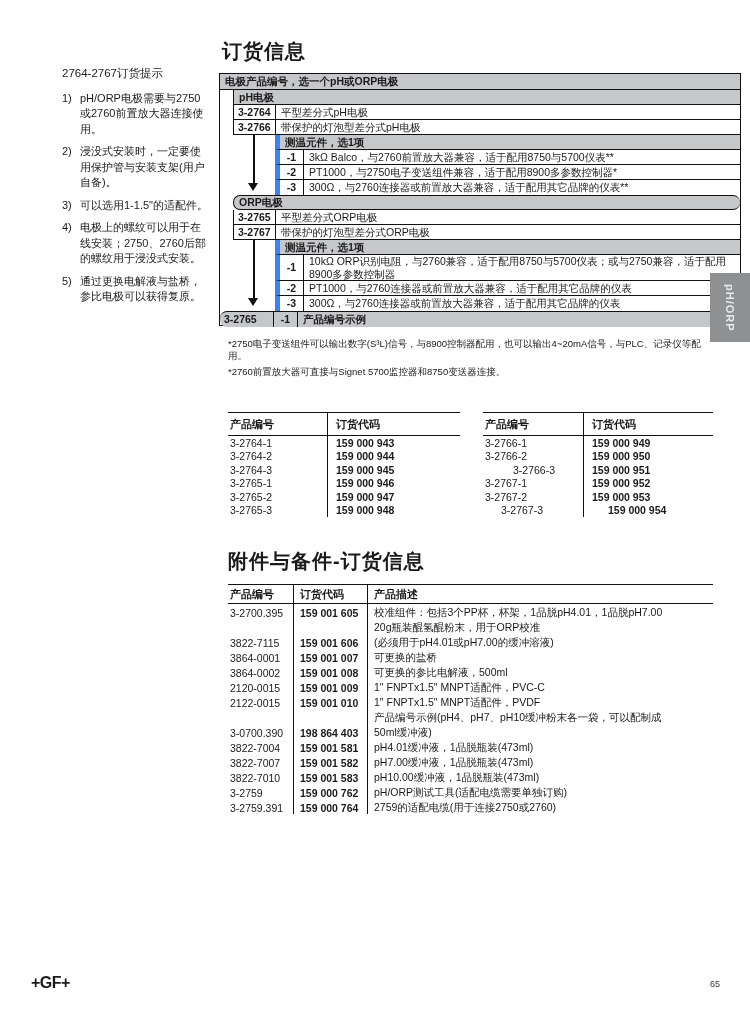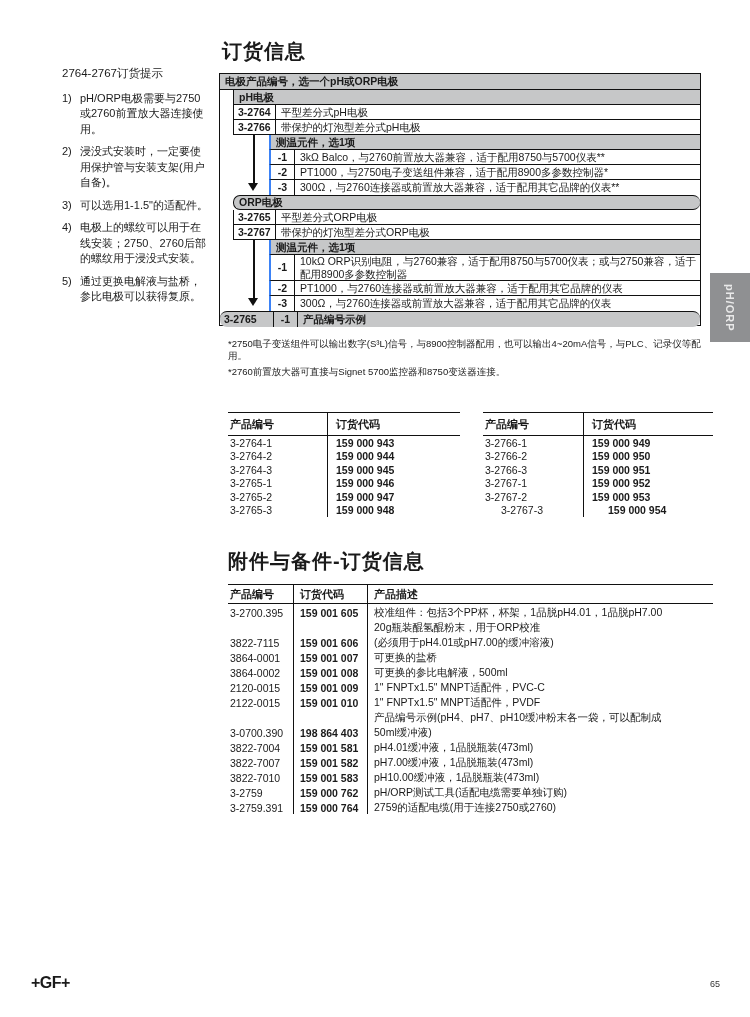--- a/index.html
+++ b/index.html
@@ -15,28 +15,28 @@
   .sidebar{left:62px;top:66px;width:148px;font-size:11px;line-height:15.5px;}
   .sidebar .sb-title{font-weight:normal;font-size:11.5px;margin-bottom:9px;}
   .sb-item{display:flex;margin-bottom:7px;}
   .sb-num{width:18px;flex:0 0 18px;}
   .sb-text{flex:1;}
 
   
   .h1-title{font-size:20px;font-weight:bold;letter-spacing:1px;}
 
   
-  .seltab{left:219px;top:73px;width:482px;height:253px;border:1px solid #111;}
+  .seltab{left:219px;top:73px;width:522px;height:253px;border:1px solid #111;}
   .srow{position:absolute;box-sizing:border-box;display:flex;align-items:center;
         font-size:10.5px;line-height:13px;left:0;right:0;}
   .gray{background:#c6c7c8;}
   .bB{border-bottom:1px solid #111;}
   .bT{border-top:1px solid #111;border-radius:7px;}
   .inner{left:13px;border-left:1px solid #111;}
-  .sub{left:49px;border-left:2px solid #3b82f6;}
+  .sub{left:55px;border-left:5px solid #3b82f6;}
   .padL{padding-left:5px;}
   .c-code{width:42px;flex:0 0 42px;height:100%;display:flex;align-items:center;
           padding-left:4px;border-right:1px solid #111;font-weight:bold;box-sizing:border-box;}
   .c-opt{width:24px;flex:0 0 24px;height:100%;display:flex;align-items:center;
          justify-content:center;border-right:1px solid #111;font-weight:bold;box-sizing:border-box;}
   .c-ex1{width:54px;flex:0 0 54px;height:100%;display:flex;align-items:center;
          padding-left:4px;border-right:1px solid #111;font-weight:bold;box-sizing:border-box;}
   .c-desc{flex:1;padding-left:5px;}
   .arrow-line{position:absolute;width:2px;background:#111;}
   .arrow-head{position:absolute;width:0;height:0;
@@ -215,21 +215,21 @@
   </div>
   <div class="ct-row">
     <div class="ct-c1" style="width:100px;flex:0 0 100px;">3-2766-1</div>
     <div class="ct-c2">159 000 949</div>
   </div>
   <div class="ct-row">
     <div class="ct-c1" style="width:100px;flex:0 0 100px;">3-2766-2</div>
     <div class="ct-c2">159 000 950</div>
   </div>
   <div class="ct-row">
-    <div class="ct-c1" style="width:100px;flex:0 0 100px;">3-2766-3</div>
+    <div class="ct-c1" style="width:100px;flex:0 0 100px;text-align:center;">3-2766-3</div>
     <div class="ct-c2">159 000 951</div>
   </div>
   <div class="ct-row">
     <div class="ct-c1" style="width:100px;flex:0 0 100px;">3-2767-1</div>
     <div class="ct-c2">159 000 952</div>
   </div>
   <div class="ct-row">
     <div class="ct-c1" style="width:100px;flex:0 0 100px;">3-2767-2</div>
     <div class="ct-c2">159 000 953</div>
   </div>

